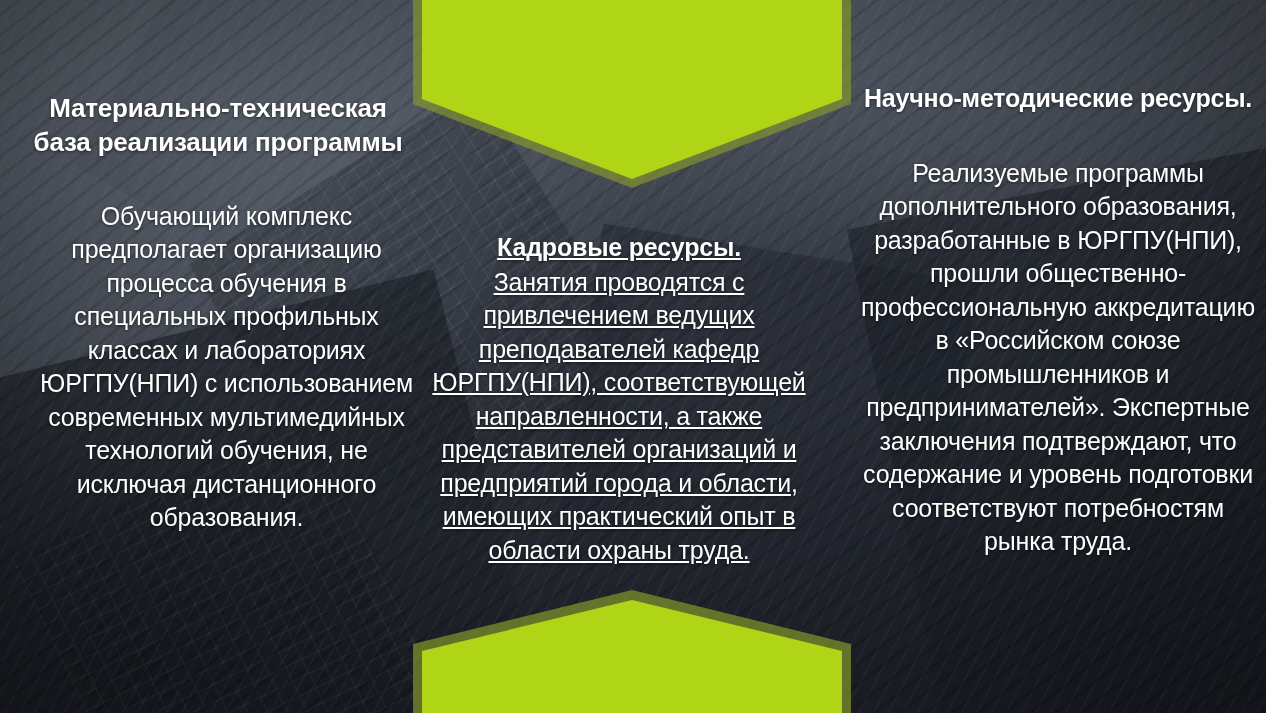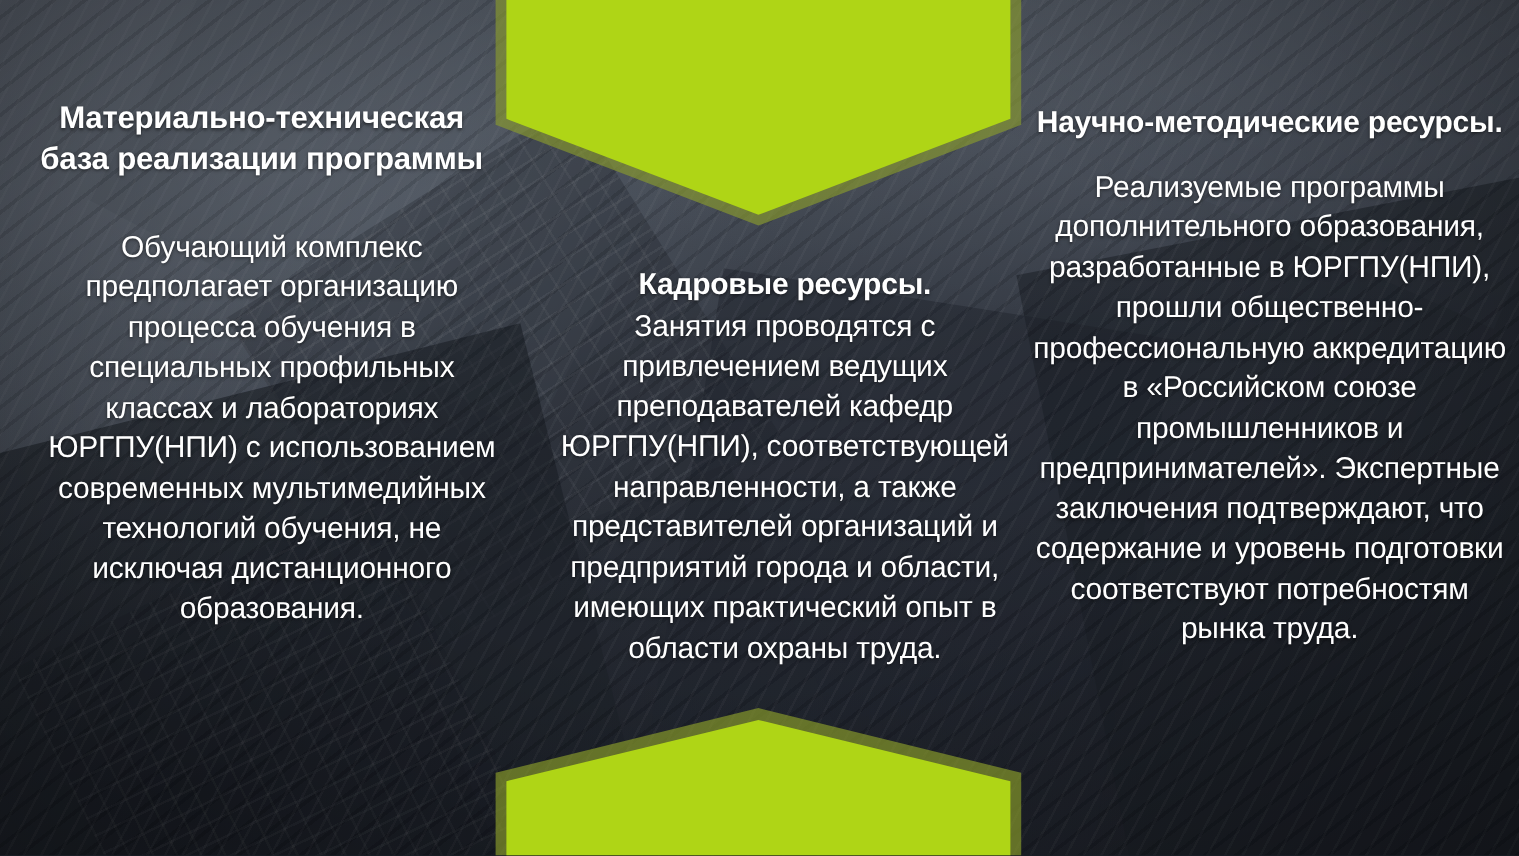--- a/index.html
+++ b/index.html
@@ -117,42 +117,42 @@
     position: absolute;
     z-index: 6;
     text-align: center;
     color: #ffffff;
     text-shadow: 0 1px 3px rgba(0,0,0,0.55);
   }
   .col-head {
     font-weight: bold;
     font-size: 26px;
     line-height: 1.30;
-    margin: 2px 0 0 0;
+    margin: 12px 0 0 0;
     letter-spacing: -0.2px;
   }
   .col-body {
     font-weight: normal;
     font-size: 25px;
     line-height: 1.34;
     margin: 0;
     letter-spacing: -0.2px;
   }
 
   #col-left  { left: 18px;  top: 80px;  width: 400px; }
   #col-left .col-head { font-size: 26px; }
   #col-left .col-body { margin-top: 40px; margin-left: 17px; }
 
-  #col-center { left: 448px; top: 219px; width: 412px; }
+  #col-center { left: 413px; top: 219px; width: 412px; text-decoration: underline; }
   #col-center .col-head { font-size: 25px; }
   #col-center .col-body { margin-top: 2px; text-align: center; }
 
-  #col-right { left: 858px; top: 84px;  width: 400px; }
+  #col-right { left: 858px; top: 70px;  width: 400px; }
   #col-right .col-head { font-size: 25px; }
-  #col-right .col-body { margin-top: 21px; }
+  #col-right .col-body { margin-top: 42px; }
 </style>
 </head>
 <body>
 
 <div class="slide">
 
   <div class="bg"></div>
   <div class="bg-shape s2"></div>
   <div class="bg-shape s5"></div>
   <div class="bg-keys"></div>

